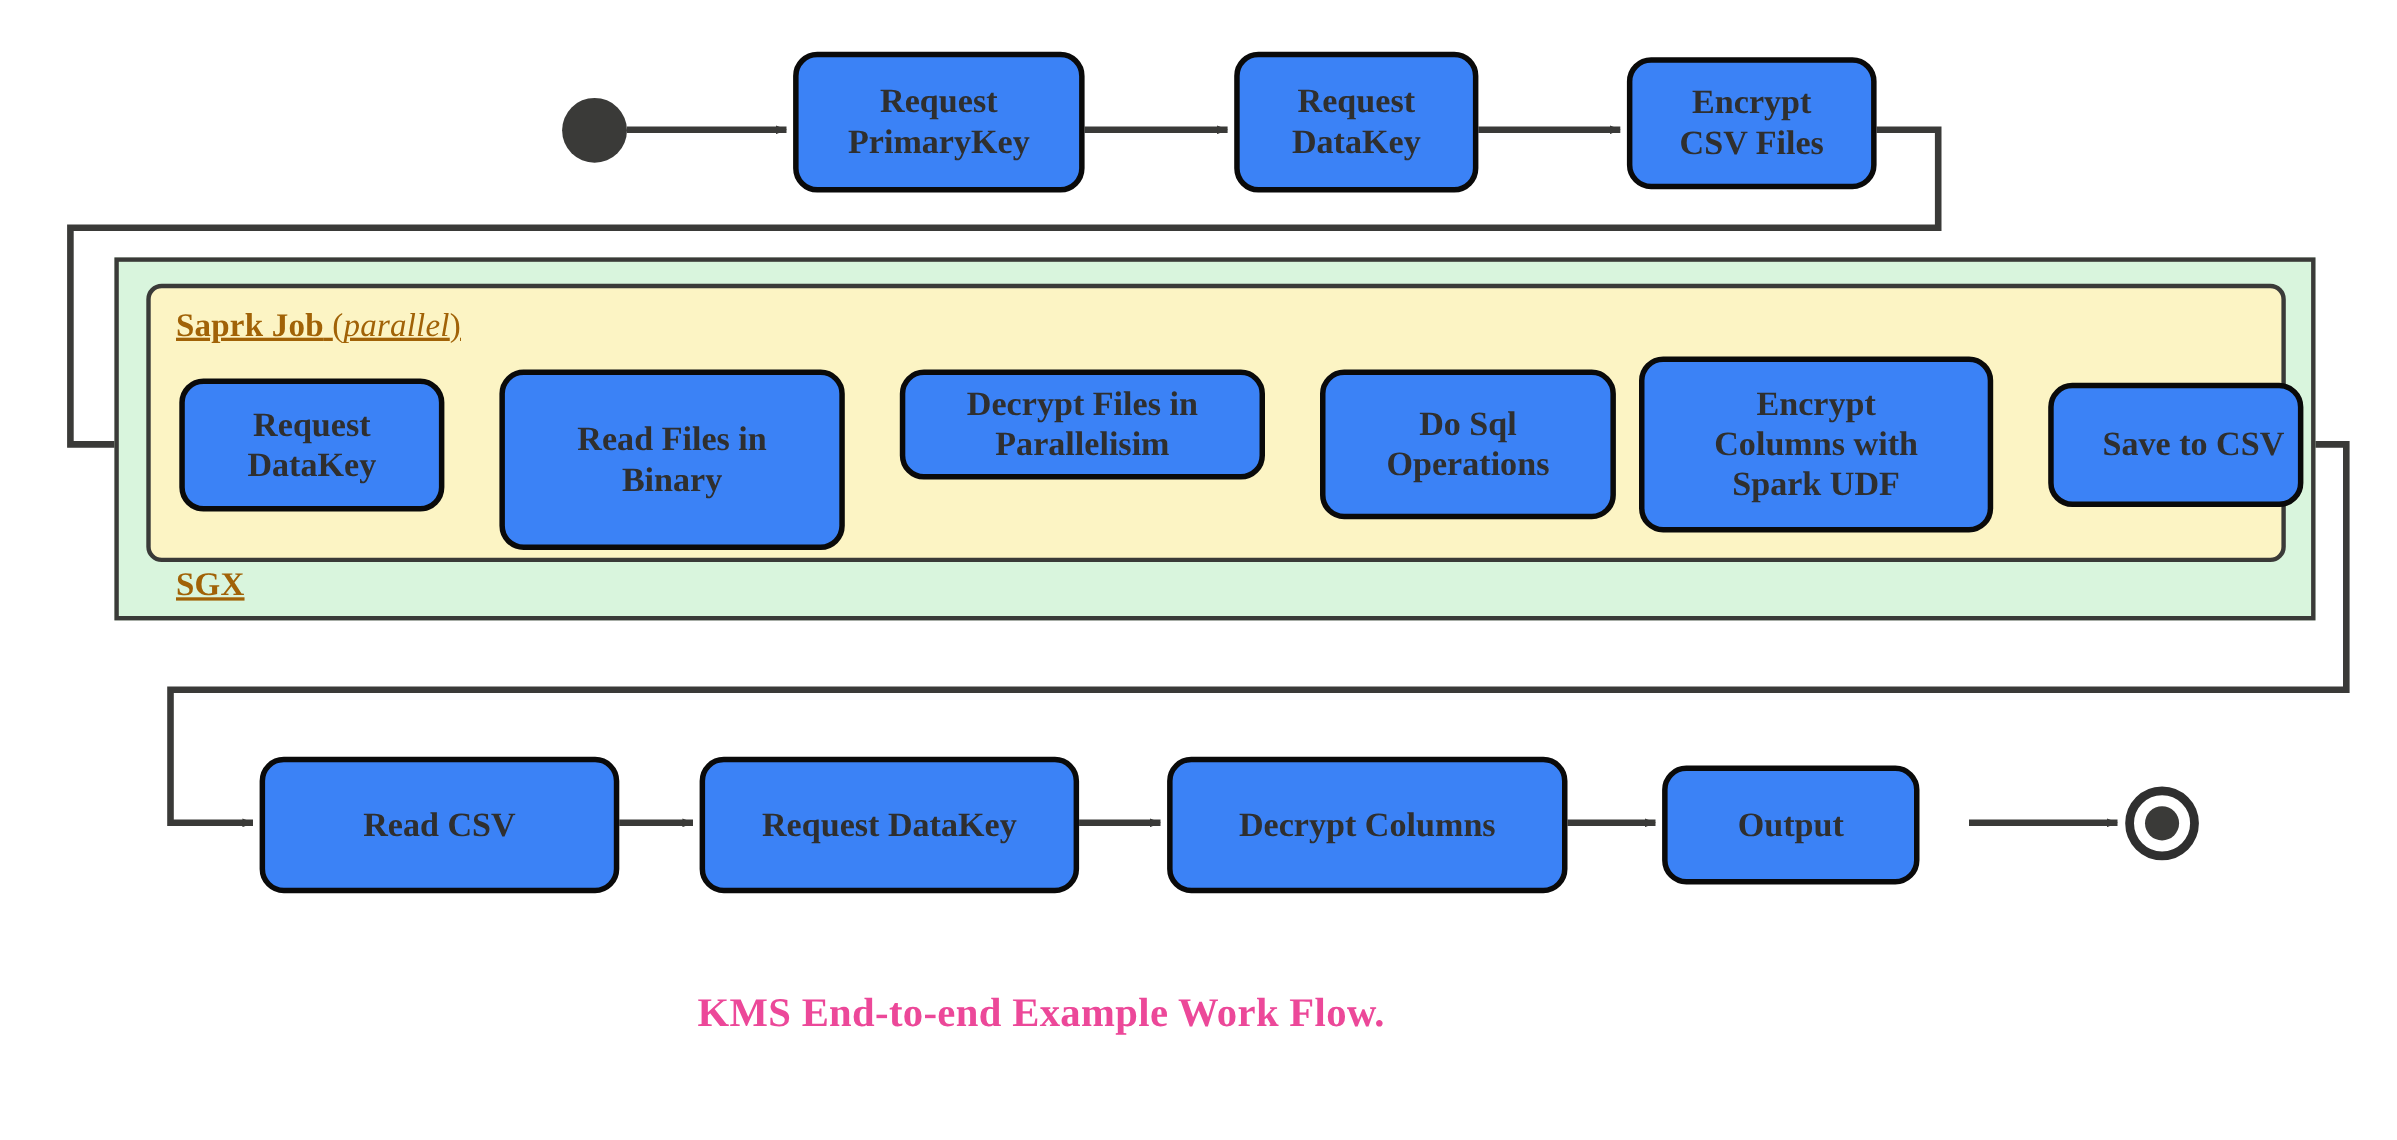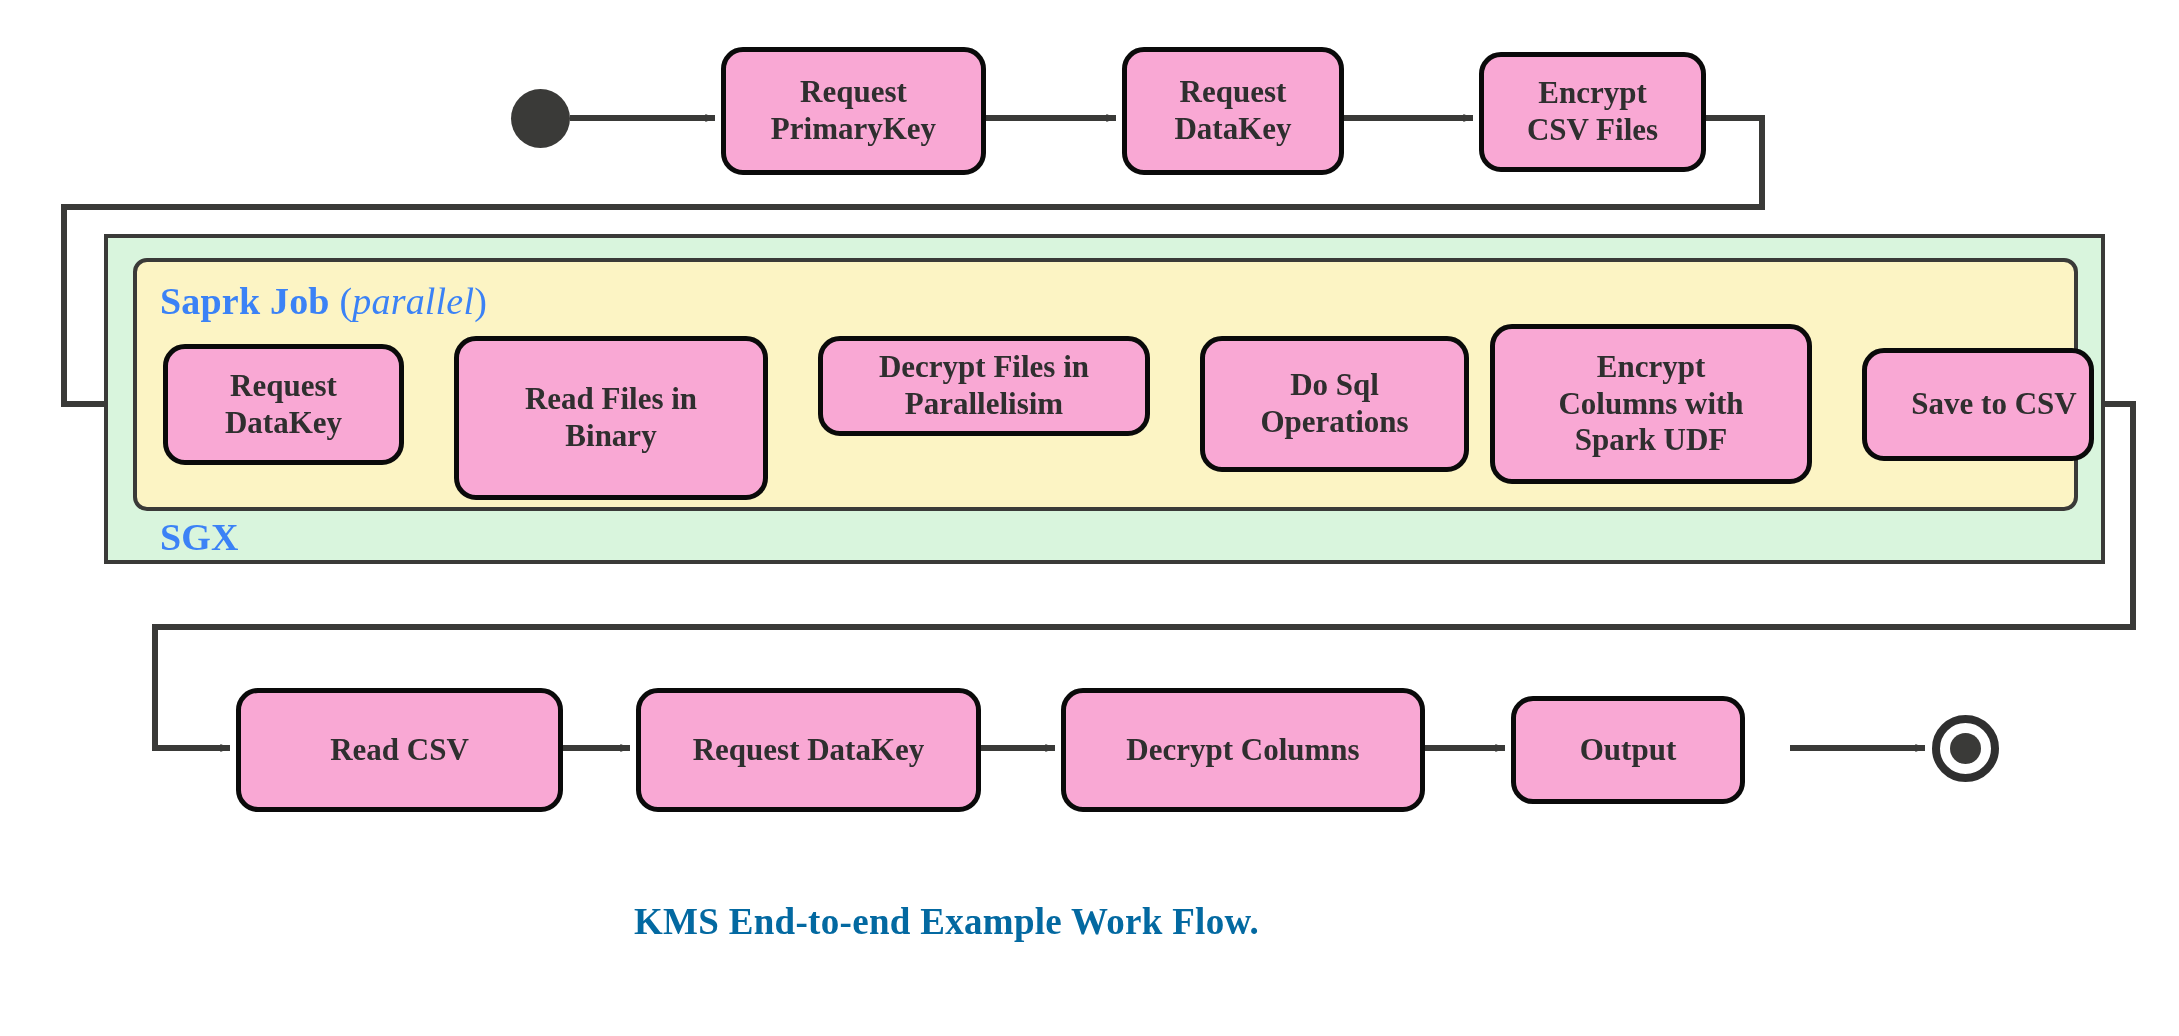--- a/index.html
+++ b/index.html
@@ -34,39 +34,40 @@
   }
   .container-sgx {
     background: #d9f5dd;
   }
   .container-spark {
     background: #fcf4c4;
     border-radius: 14px;
   }
   .container-label {
     position: absolute;
-    font-size: 38px;
+    font-size: 30px;
     font-weight: bold;
-    color: #3b82f6;
+    color: #a16207;
     white-space: nowrap;
     letter-spacing: 0.2px;
+    text-decoration: underline;
   }
   .container-label .paren {
     font-weight: normal;
   }
   .container-label .ital {
     font-style: italic;
     font-weight: normal;
   }
 
   
   .node {
     position: absolute;
     box-sizing: border-box;
-    background: #f9a8d4;
+    background: #3b82f6;
     border: 5px solid #0a0a0a;
     border-radius: 22px;
     display: flex;
     align-items: center;
     justify-content: center;
     text-align: center;
     font-weight: bold;
     font-size: 31px;
     line-height: 1.18;
     color: #2f2f2f;
@@ -93,21 +94,21 @@
     border-radius: 50%;
   }
 
   
   .caption {
     position: absolute;
     width: 1893px;
     text-align: center;
     font-size: 37px;
     font-weight: bold;
-    color: #0369a1;
+    color: #ec4899;
     letter-spacing: 0.3px;
   }
 </style>
 </head>
 <body>
 
 <div id="canvas">
 
   <svg id="edges" viewBox="0 0 2179 1036" width="2179" height="1036" xmlns="http://www.w3.org/2000/svg">
     <defs>

